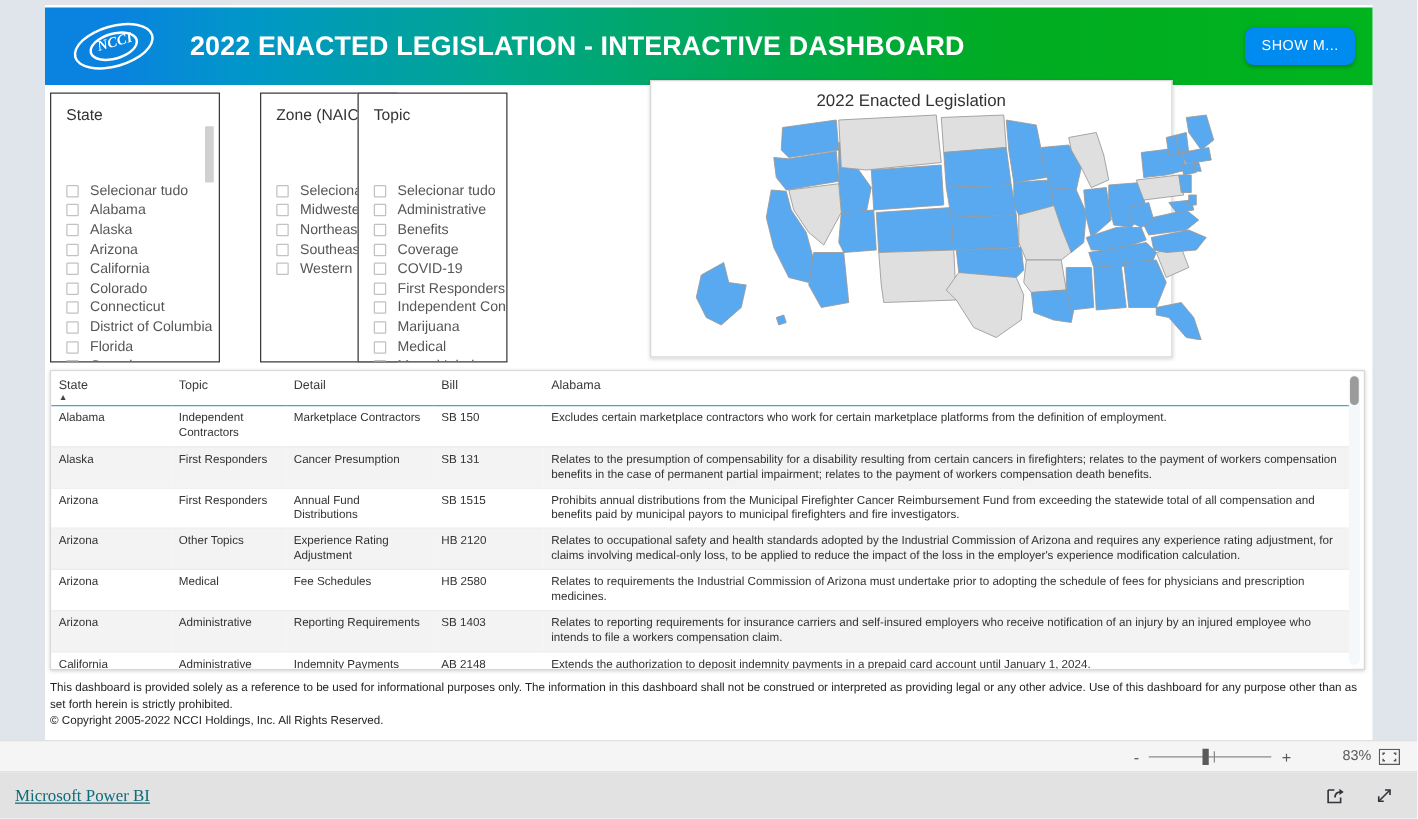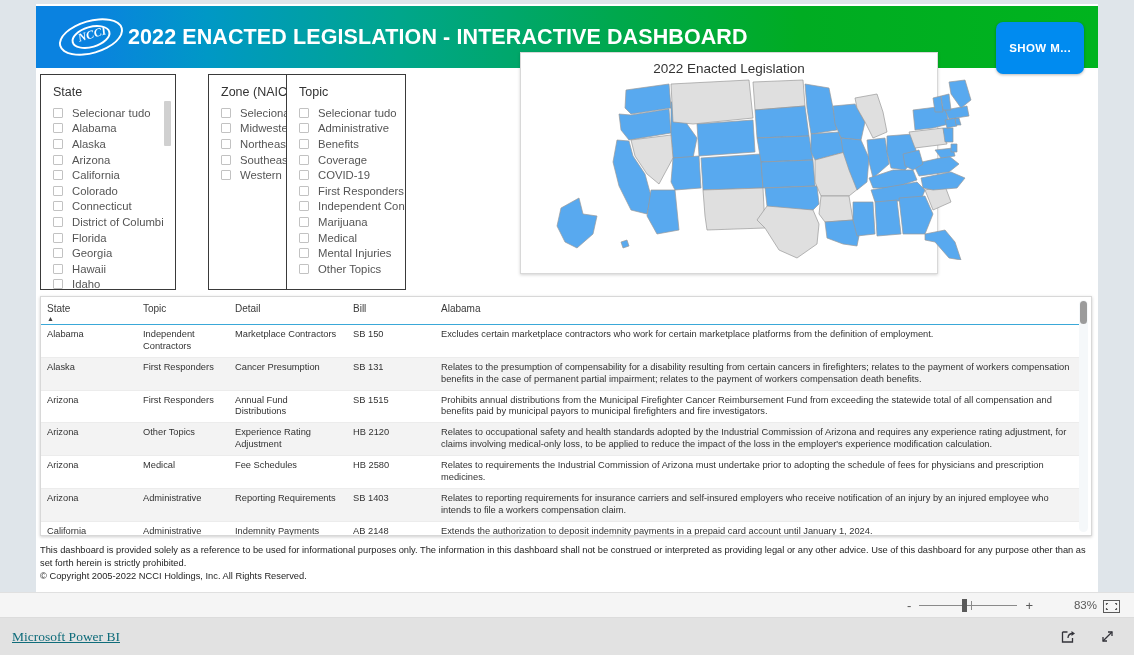--- a/index.html
+++ b/index.html
@@ -63,56 +63,57 @@
     position: absolute; left: 19px; top: 13px;
     width: 38px; text-align: center;
     color: #ffffff;
     font-size: 11.5px; font-weight: bold;
     font-style: italic;
     letter-spacing: 0.2px;
     font-family: "Liberation Serif", serif;
     transform: rotate(-16deg);
   }
   .banner-title {
+    margin-left: 24px;
     color: #ffffff;
     font-size: 21.5px;
     font-weight: bold;
     letter-spacing: 0.1px;
     white-space: nowrap;
   }
   .show-more-btn {
     position: absolute;
     right: 14px; top: 16px;
     background: #008bf0;
     color: #ffffff;
     font-size: 11.5px;
-    font-weight: bold;
+    font-weight: normal;
     letter-spacing: 0.4px;
-    padding: 20px 13px;
+    padding: 9px 13px;
     border-radius: 7px;
     border: none;
     cursor: pointer;
     box-shadow: 0 1px 3px rgba(0,0,0,0.28);
     font-family: "Liberation Sans", sans-serif;
   }
 
   
   .slicer {
     position: absolute;
     background: #ffffff;
     border: 1px solid #3a3a3a;
     padding: 8px 0 0 0;
     overflow: hidden;
   }
   .slicer-title {
     font-size: 12.5px;
     color: #333333;
     padding: 2px 0 6px 12px;
   }
-  .slicer-list { position: relative; padding-left: 12px; }
+  .slicer-list { position: relative; padding-left: 12px; margin-top: 40px; }
   .slicer-item {
     display: flex; align-items: center;
     height: 15.6px;
     cursor: pointer;
   }
   .cbx {
     width: 10px; height: 10px;
     border: 1px solid #c2c2c2;
     background: #ffffff;
     flex: 0 0 auto;
@@ -137,21 +138,21 @@
     border-radius: 1px;
   }
 
   #slicer-state { left: 4px; top: 70px; width: 136px; height: 216px; }
   #slicer-zone  { left: 172px; top: 70px; width: 110px; height: 216px; }
   #slicer-topic { left: 250px; top: 70px; width: 120px; height: 216px; }
 
   
   .map-card {
     position: absolute;
-    left: 484px; top: 48px;
+    left: 484px; top: 60px;
     width: 418px; height: 222px;
     background: #ffffff;
     border: 1px solid #d8d8d8;
     box-shadow: 0 1px 3px rgba(0,0,0,0.18);
   }
   .map-title {
     text-align: center;
     font-size: 13.5px;
     color: #333333;
     padding-top: 8px;

